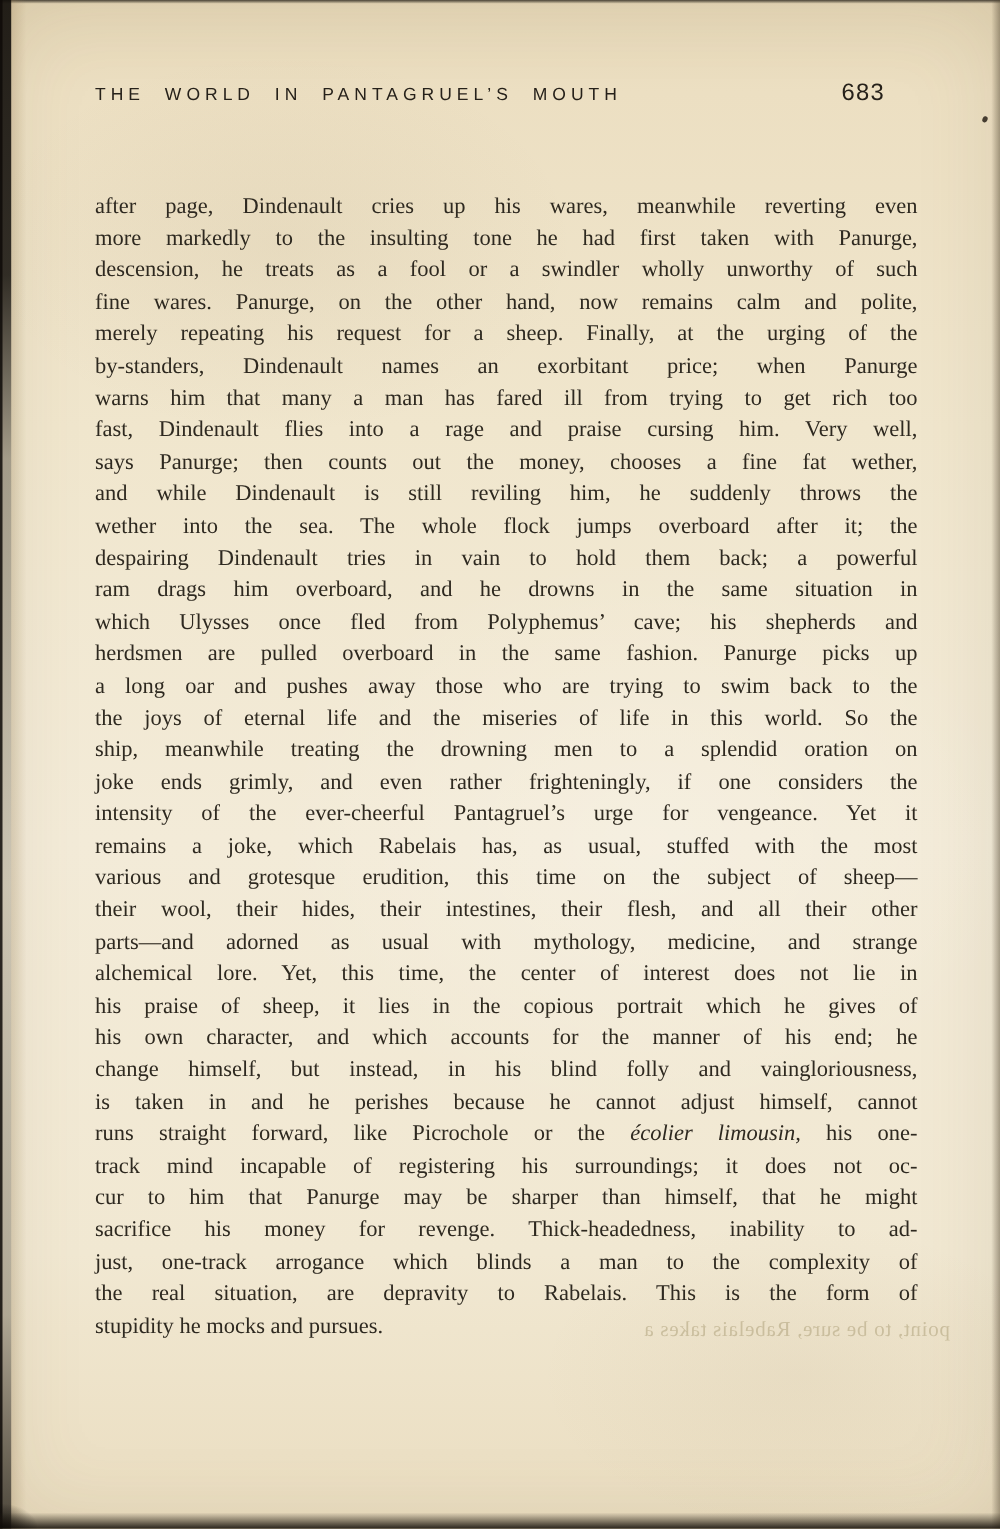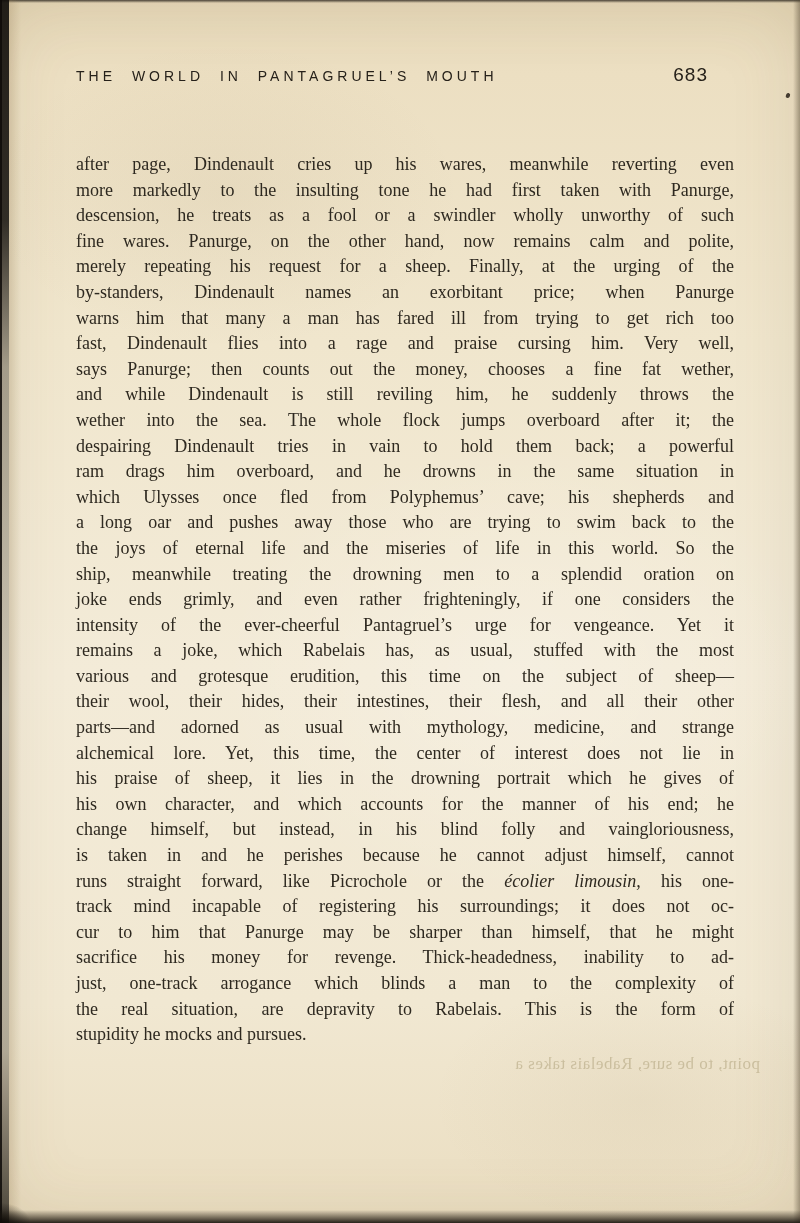--- a/index.html
+++ b/index.html
@@ -100,31 +100,32 @@
       <div class="line">merely repeating his request for a sheep. Finally, at the urging of the</div>
       <div class="line">by-standers, Dindenault names an exorbitant price; when Panurge</div>
       <div class="line">warns him that many a man has fared ill from trying to get rich too</div>
       <div class="line">fast, Dindenault flies into a rage and praise cursing him. Very well,</div>
       <div class="line">says Panurge; then counts out the money, chooses a fine fat wether,</div>
       <div class="line">and while Dindenault is still reviling him, he suddenly throws the</div>
       <div class="line">wether into the sea. The whole flock jumps overboard after it; the</div>
       <div class="line">despairing Dindenault tries in vain to hold them back; a powerful</div>
       <div class="line">ram drags him overboard, and he drowns in the same situation in</div>
       <div class="line">which Ulysses once fled from Polyphemus’ cave; his shepherds and</div>
+      <div class="line">herdsmen are pulled overboard in the same fashion. Panurge picks up</div>
       <div class="line">a long oar and pushes away those who are trying to swim back to the</div>
       <div class="line">the joys of eternal life and the miseries of life in this world. So the</div>
       <div class="line">ship, meanwhile treating the drowning men to a splendid oration on</div>
       <div class="line">joke ends grimly, and even rather frighteningly, if one considers the</div>
       <div class="line">intensity of the ever-cheerful Pantagruel’s urge for vengeance. Yet it</div>
       <div class="line">remains a joke, which Rabelais has, as usual, stuffed with the most</div>
       <div class="line">various and grotesque erudition, this time on the subject of sheep—</div>
       <div class="line">their wool, their hides, their intestines, their flesh, and all their other</div>
       <div class="line">parts—and adorned as usual with mythology, medicine, and strange</div>
       <div class="line">alchemical lore. Yet, this time, the center of interest does not lie in</div>
-      <div class="line">his praise of sheep, it lies in the drowning portrait which he gives of</div>
+      <div class="line">his praise of sheep, it lies in the copious portrait which he gives of</div>
       <div class="line">his own character, and which accounts for the manner of his end; he</div>
       <div class="line">change himself, but instead, in his blind folly and vaingloriousness,</div>
       <div class="line">is taken in and he perishes because he cannot adjust himself, cannot</div>
       <div class="line"><span>runs straight forward, like Picrochole or the </span><span class="ital">écolier limousin,</span><span> his one-</span></div>
       <div class="line">track mind incapable of registering his surroundings; it does not oc-</div>
       <div class="line">cur to him that Panurge may be sharper than himself, that he might</div>
       <div class="line">sacrifice his money for revenge. Thick-headedness, inability to ad-</div>
       <div class="line">just, one-track arrogance which blinds a man to the complexity of</div>
       <div class="line">the real situation, are depravity to Rabelais. This is the form of</div>
       <div class="line last">stupidity he mocks and pursues.</div>

